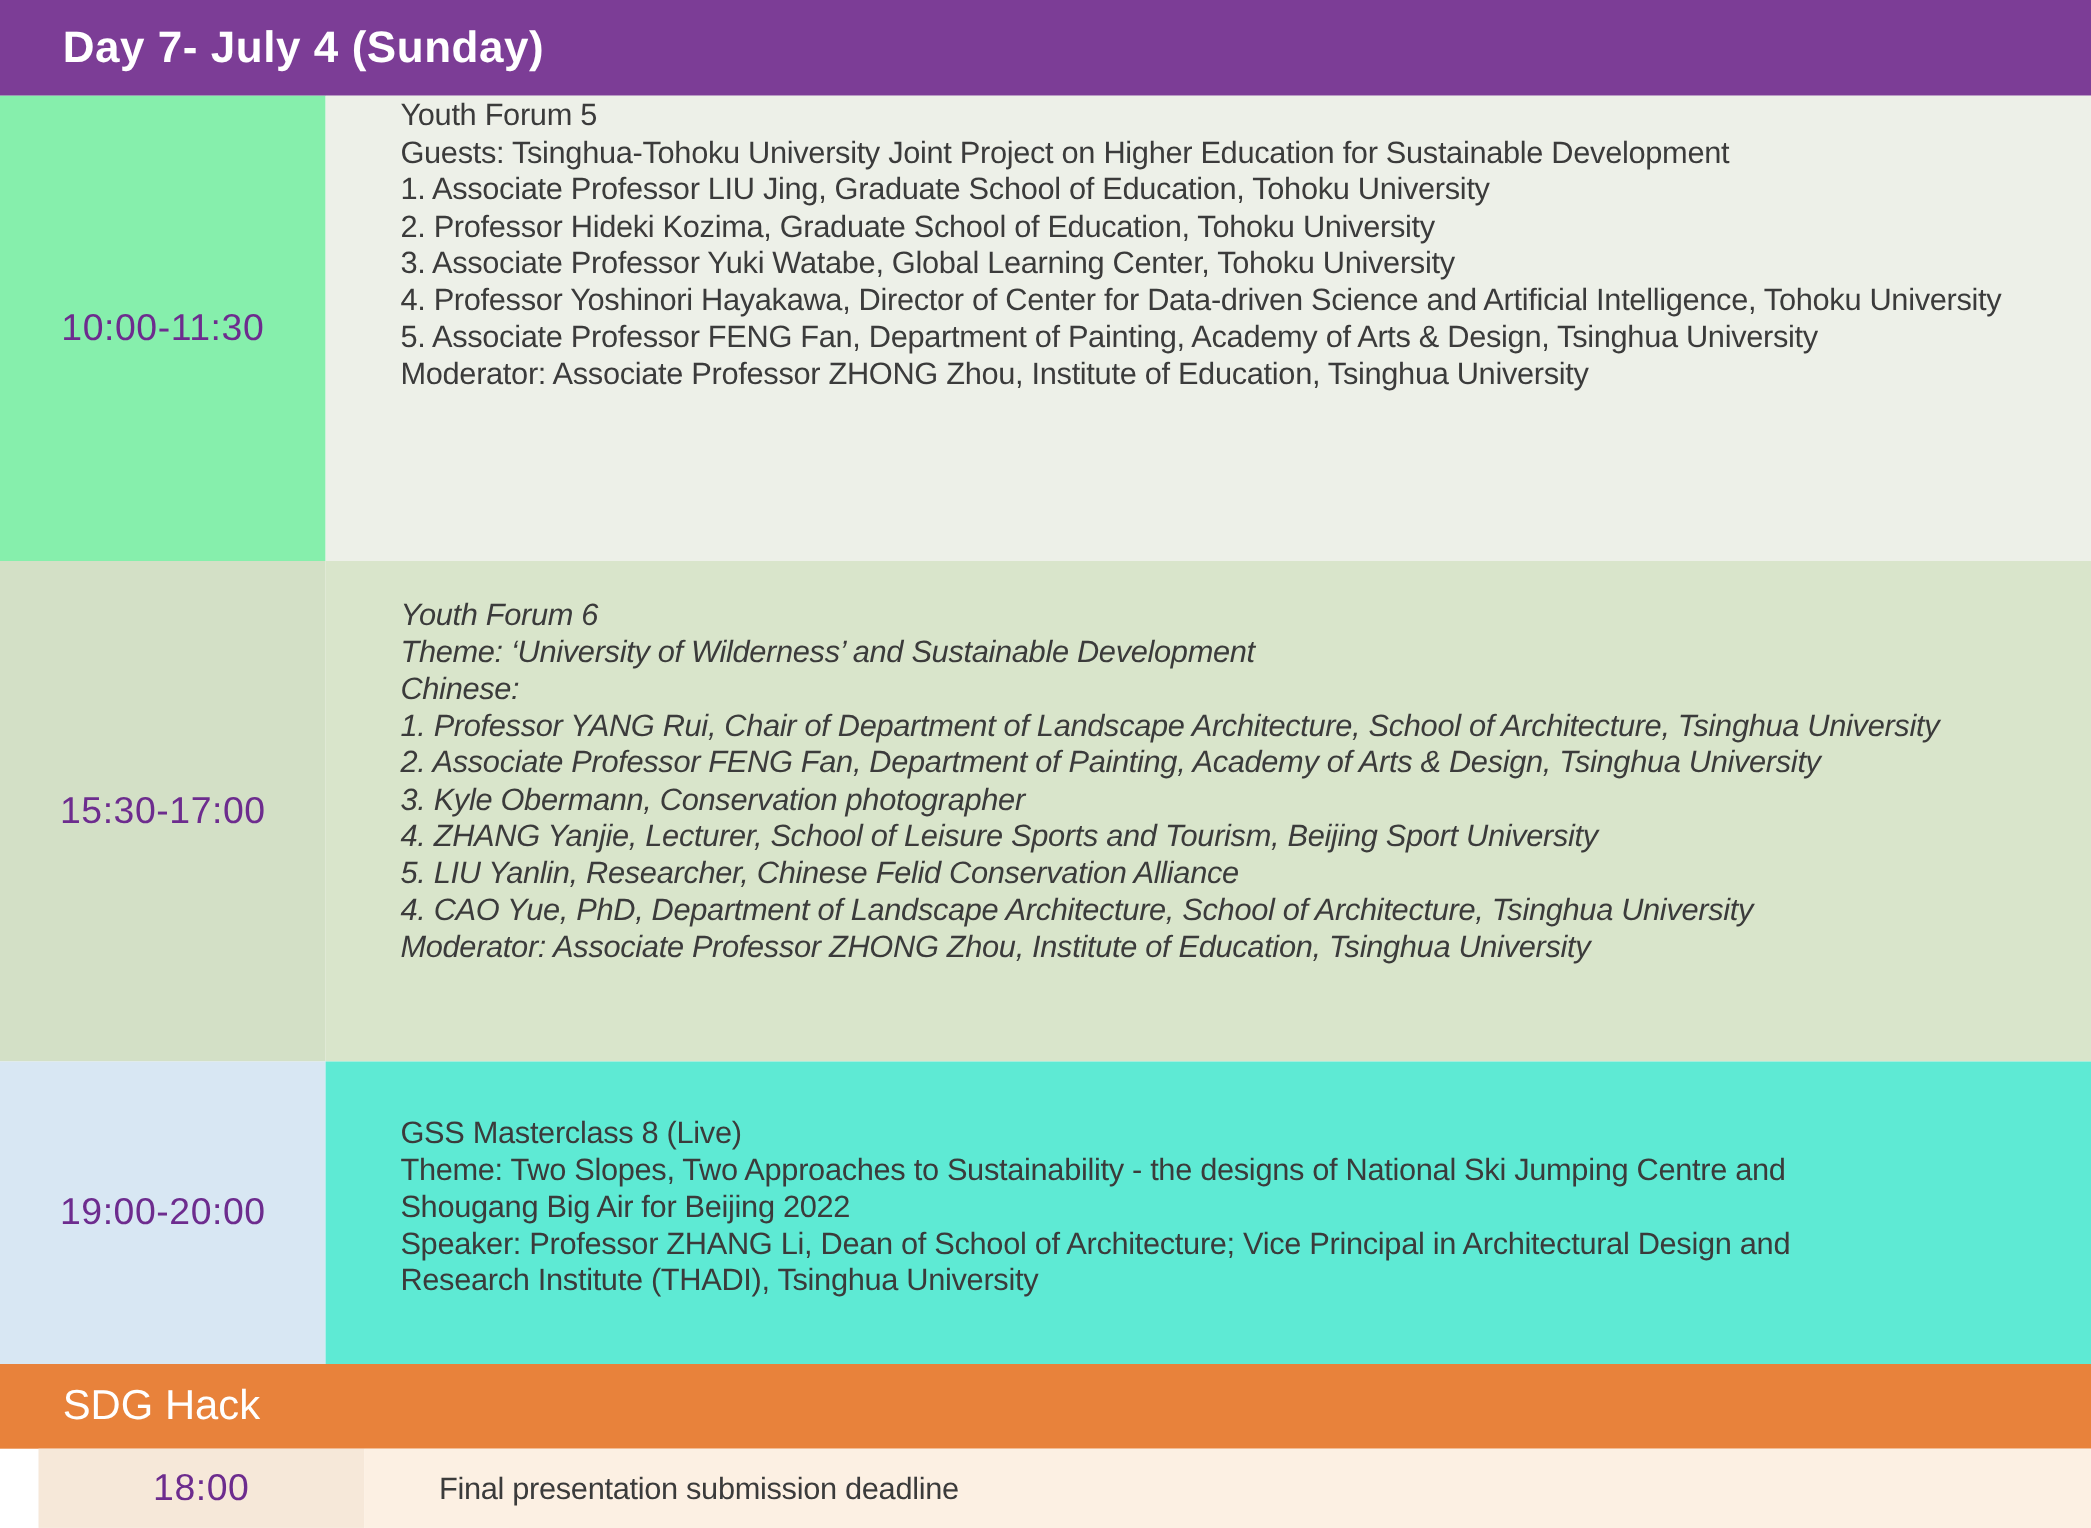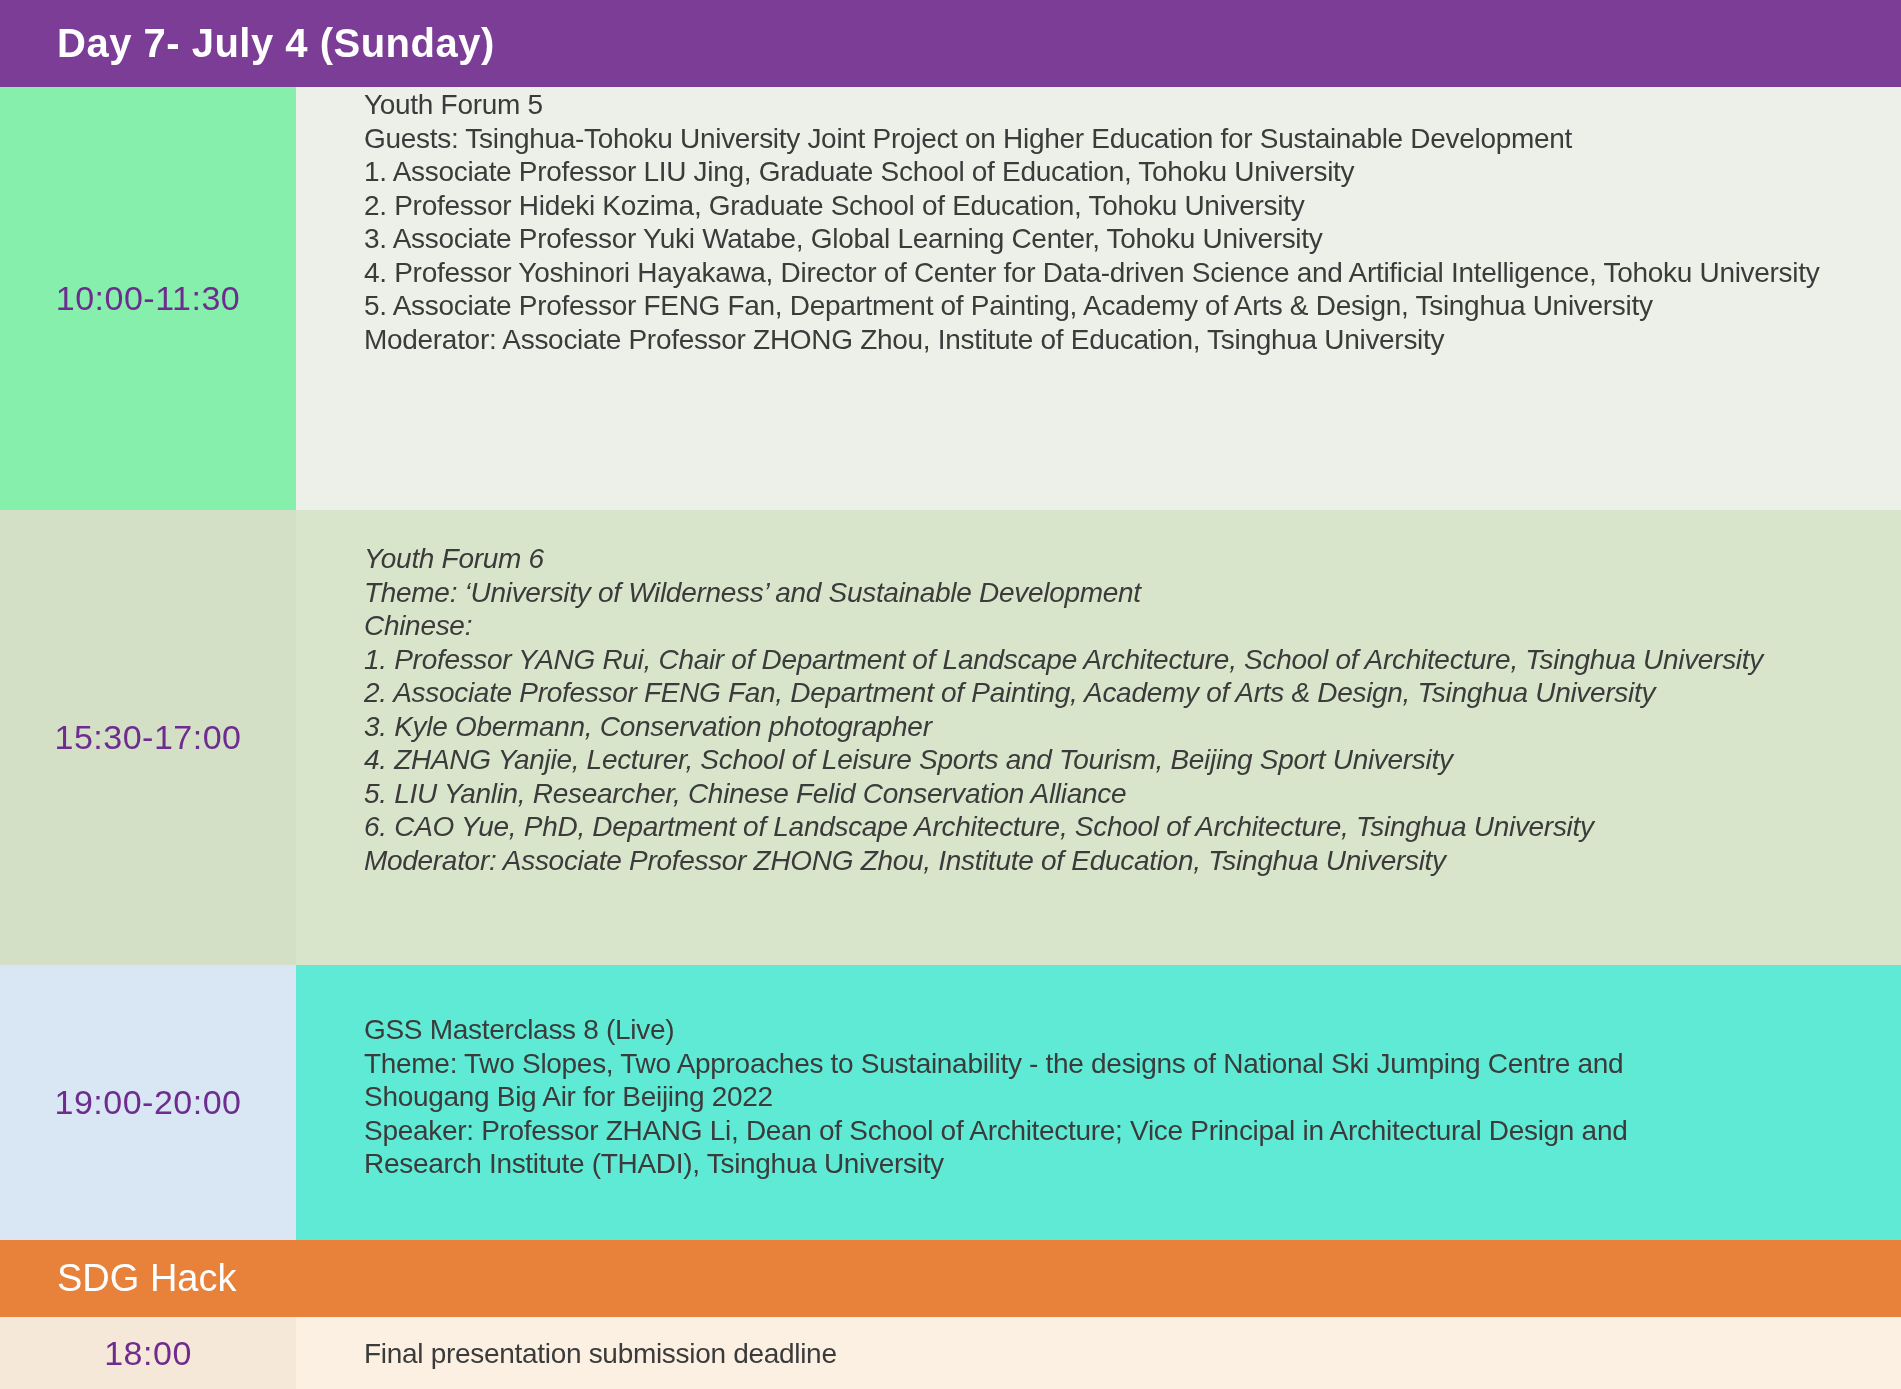--- a/index.html
+++ b/index.html
@@ -81,21 +81,21 @@
   .row-1 .content-cell { background: #edf0e8; padding-top: 1px; }
   
   .row-2 { height: 455px; }
   .row-2 .time-cell    { background: #d3e0c6; }
   .row-2 .content-cell { background: #d9e5cb; padding-top: 32px; font-style: italic; }
   
   .row-3 { height: 275px; }
   .row-3 .time-cell    { background: #d8e7f3; }
   .row-3 .content-cell { background: #5eead4; padding-top: 48px; }
   
-  .row-4 { flex: 1 1 auto; }
+  .row-4 { flex: 1 1 auto; margin-left: 35px; }
   .row-4 .time-cell    { background: #f6e8d9; }
   .row-4 .content-cell { background: #fcf0e3; padding-top: 20px; }
 </style>
 </head>
 <body>
 
 <div class="page">
 
   <div class="banner day">
     <span class="banner-title">Day 7- July 4 (Sunday)</span>
@@ -123,21 +123,21 @@
     </div>
     <div class="content-cell">
         <div class="line">Youth Forum 6</div>
         <div class="line">Theme: ‘University of Wilderness’ and Sustainable Development</div>
         <div class="line">Chinese:</div>
         <div class="line">1. Professor YANG Rui, Chair of Department of Landscape Architecture, School of Architecture, Tsinghua University</div>
         <div class="line">2. Associate Professor FENG Fan, Department of Painting, Academy of Arts &amp; Design, Tsinghua University</div>
         <div class="line">3. Kyle Obermann, Conservation photographer</div>
         <div class="line">4. ZHANG Yanjie, Lecturer, School of Leisure Sports and Tourism, Beijing Sport University</div>
         <div class="line">5. LIU Yanlin, Researcher, Chinese Felid Conservation Alliance</div>
-        <div class="line">6. CAO Yue, PhD, Department of Landscape Architecture, School of Architecture, Tsinghua University</div>
+        <div class="line">4. CAO Yue, PhD, Department of Landscape Architecture, School of Architecture, Tsinghua University</div>
         <div class="line">Moderator: Associate Professor ZHONG Zhou, Institute of Education, Tsinghua University</div>
       </div>
   </div>
 
   <div class="row row-3">
     <div class="time-cell">
       <span class="time-label">19:00-20:00</span>
     </div>
     <div class="content-cell">
         <div class="line">GSS Masterclass 8 (Live)</div>

